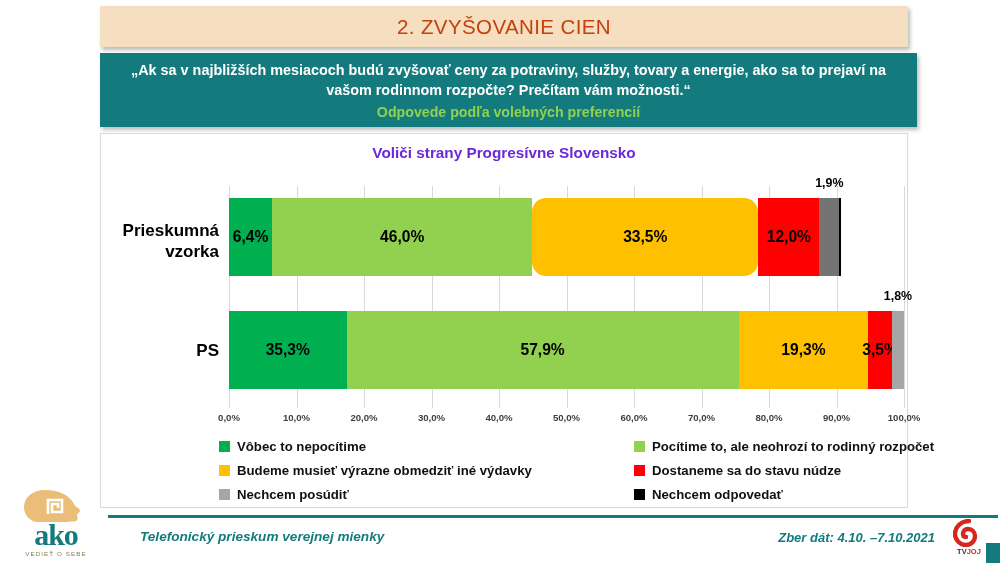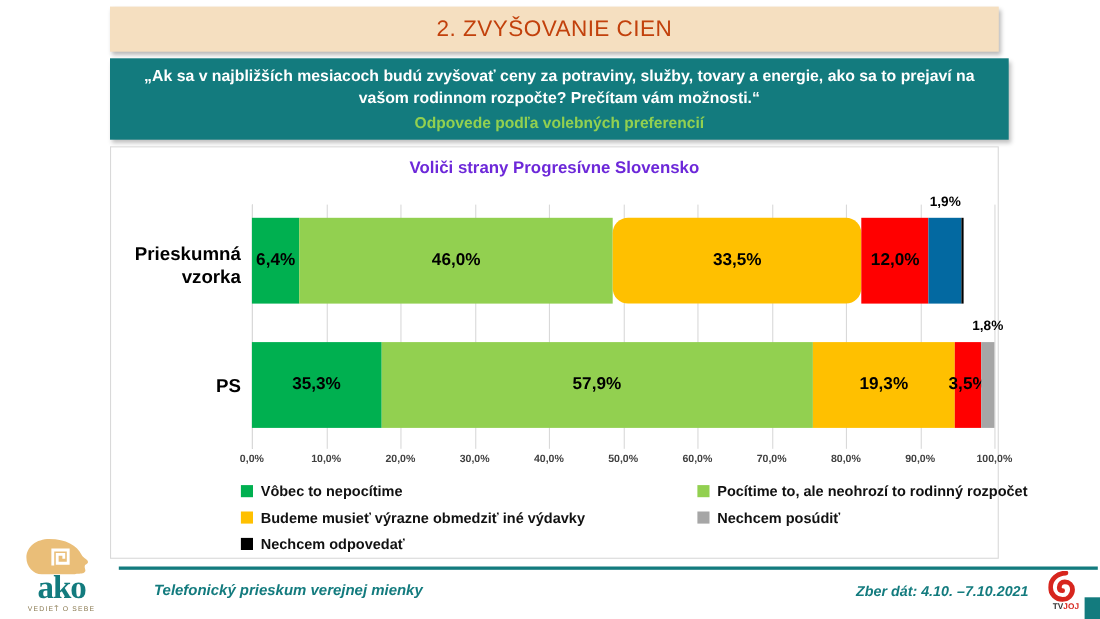--- a/index.html
+++ b/index.html
@@ -155,24 +155,24 @@
         <div class="gridline" style="left: 337.5px;"></div>
         <div class="gridline" style="left: 405px;"></div>
         <div class="gridline" style="left: 472.5px;"></div>
         <div class="gridline" style="left: 540px;"></div>
         <div class="gridline" style="left: 607.5px;"></div>
         <div class="gridline" style="left: 675px;"></div>
       </div>
     <div id="bars">
         <div class="bar-row" style="top: 12px; height: 78px;">
           <div class="seg" style="width: 43.2px; background: rgb(0, 176, 80);">6,4%</div>
-          <div class="seg" style="width: 285px; background: rgb(146, 208, 80);">46,0%</div>
+          <div class="seg" style="width: 260px; background: rgb(146, 208, 80);">46,0%</div>
           <div class="seg" style="width: 226.125px; background: rgb(255, 192, 0); border-radius: 14px;">33,5%</div>
           <div class="seg" style="width: 61px; background: rgb(255, 0, 0);">12,0%</div>
-          <div class="seg tiny" style="width: 30px; background: #0369a1;">
+          <div class="seg tiny" style="width: 20px; background: #737373;">
             <span class="outlabel">1,9%</span>
           </div>
           <div class="seg" style="width: 1.35px; background: rgb(0, 0, 0);"></div>
         </div>
         <div class="bar-row" style="top: 125px; height: 78px;">
           <div class="seg" style="width: 118.125px; background: rgb(0, 176, 80);">35,3%</div>
           <div class="seg" style="width: 394px; background: rgb(146, 208, 80);">57,9%</div>
           <div class="seg" style="width: 130.275px; background: rgb(255, 192, 0);">19,3%</div>
           <div class="seg" style="width: 23.625px; background: rgb(255, 0, 0);">3,5%</div>
           <div class="seg tiny" style="width: 12.15px; background: rgb(166, 166, 166);">
@@ -208,20 +208,24 @@
       </div>
       <div class="leg-item">
         <span class="leg-sw" style="background: rgb(146, 208, 80);"></span>
         <span class="leg-tx">Pocítime to, ale neohrozí to rodinný rozpočet</span>
       </div>
       <div class="leg-item">
         <span class="leg-sw" style="background: rgb(255, 192, 0);"></span>
         <span class="leg-tx">Budeme musieť výrazne obmedziť iné výdavky</span>
       </div>
       <div class="leg-item">
+        <span class="leg-sw" style="background: rgb(255, 0, 0);"></span>
+        <span class="leg-tx">Dostaneme sa do stavu núdze</span>
+      </div>
+      <div class="leg-item">
         <span class="leg-sw" style="background: rgb(166, 166, 166);"></span>
         <span class="leg-tx">Nechcem posúdiť</span>
       </div>
       <div class="leg-item">
         <span class="leg-sw" style="background: rgb(0, 0, 0);"></span>
         <span class="leg-tx">Nechcem odpovedať</span>
       </div>
     </div>
 </div>
 

